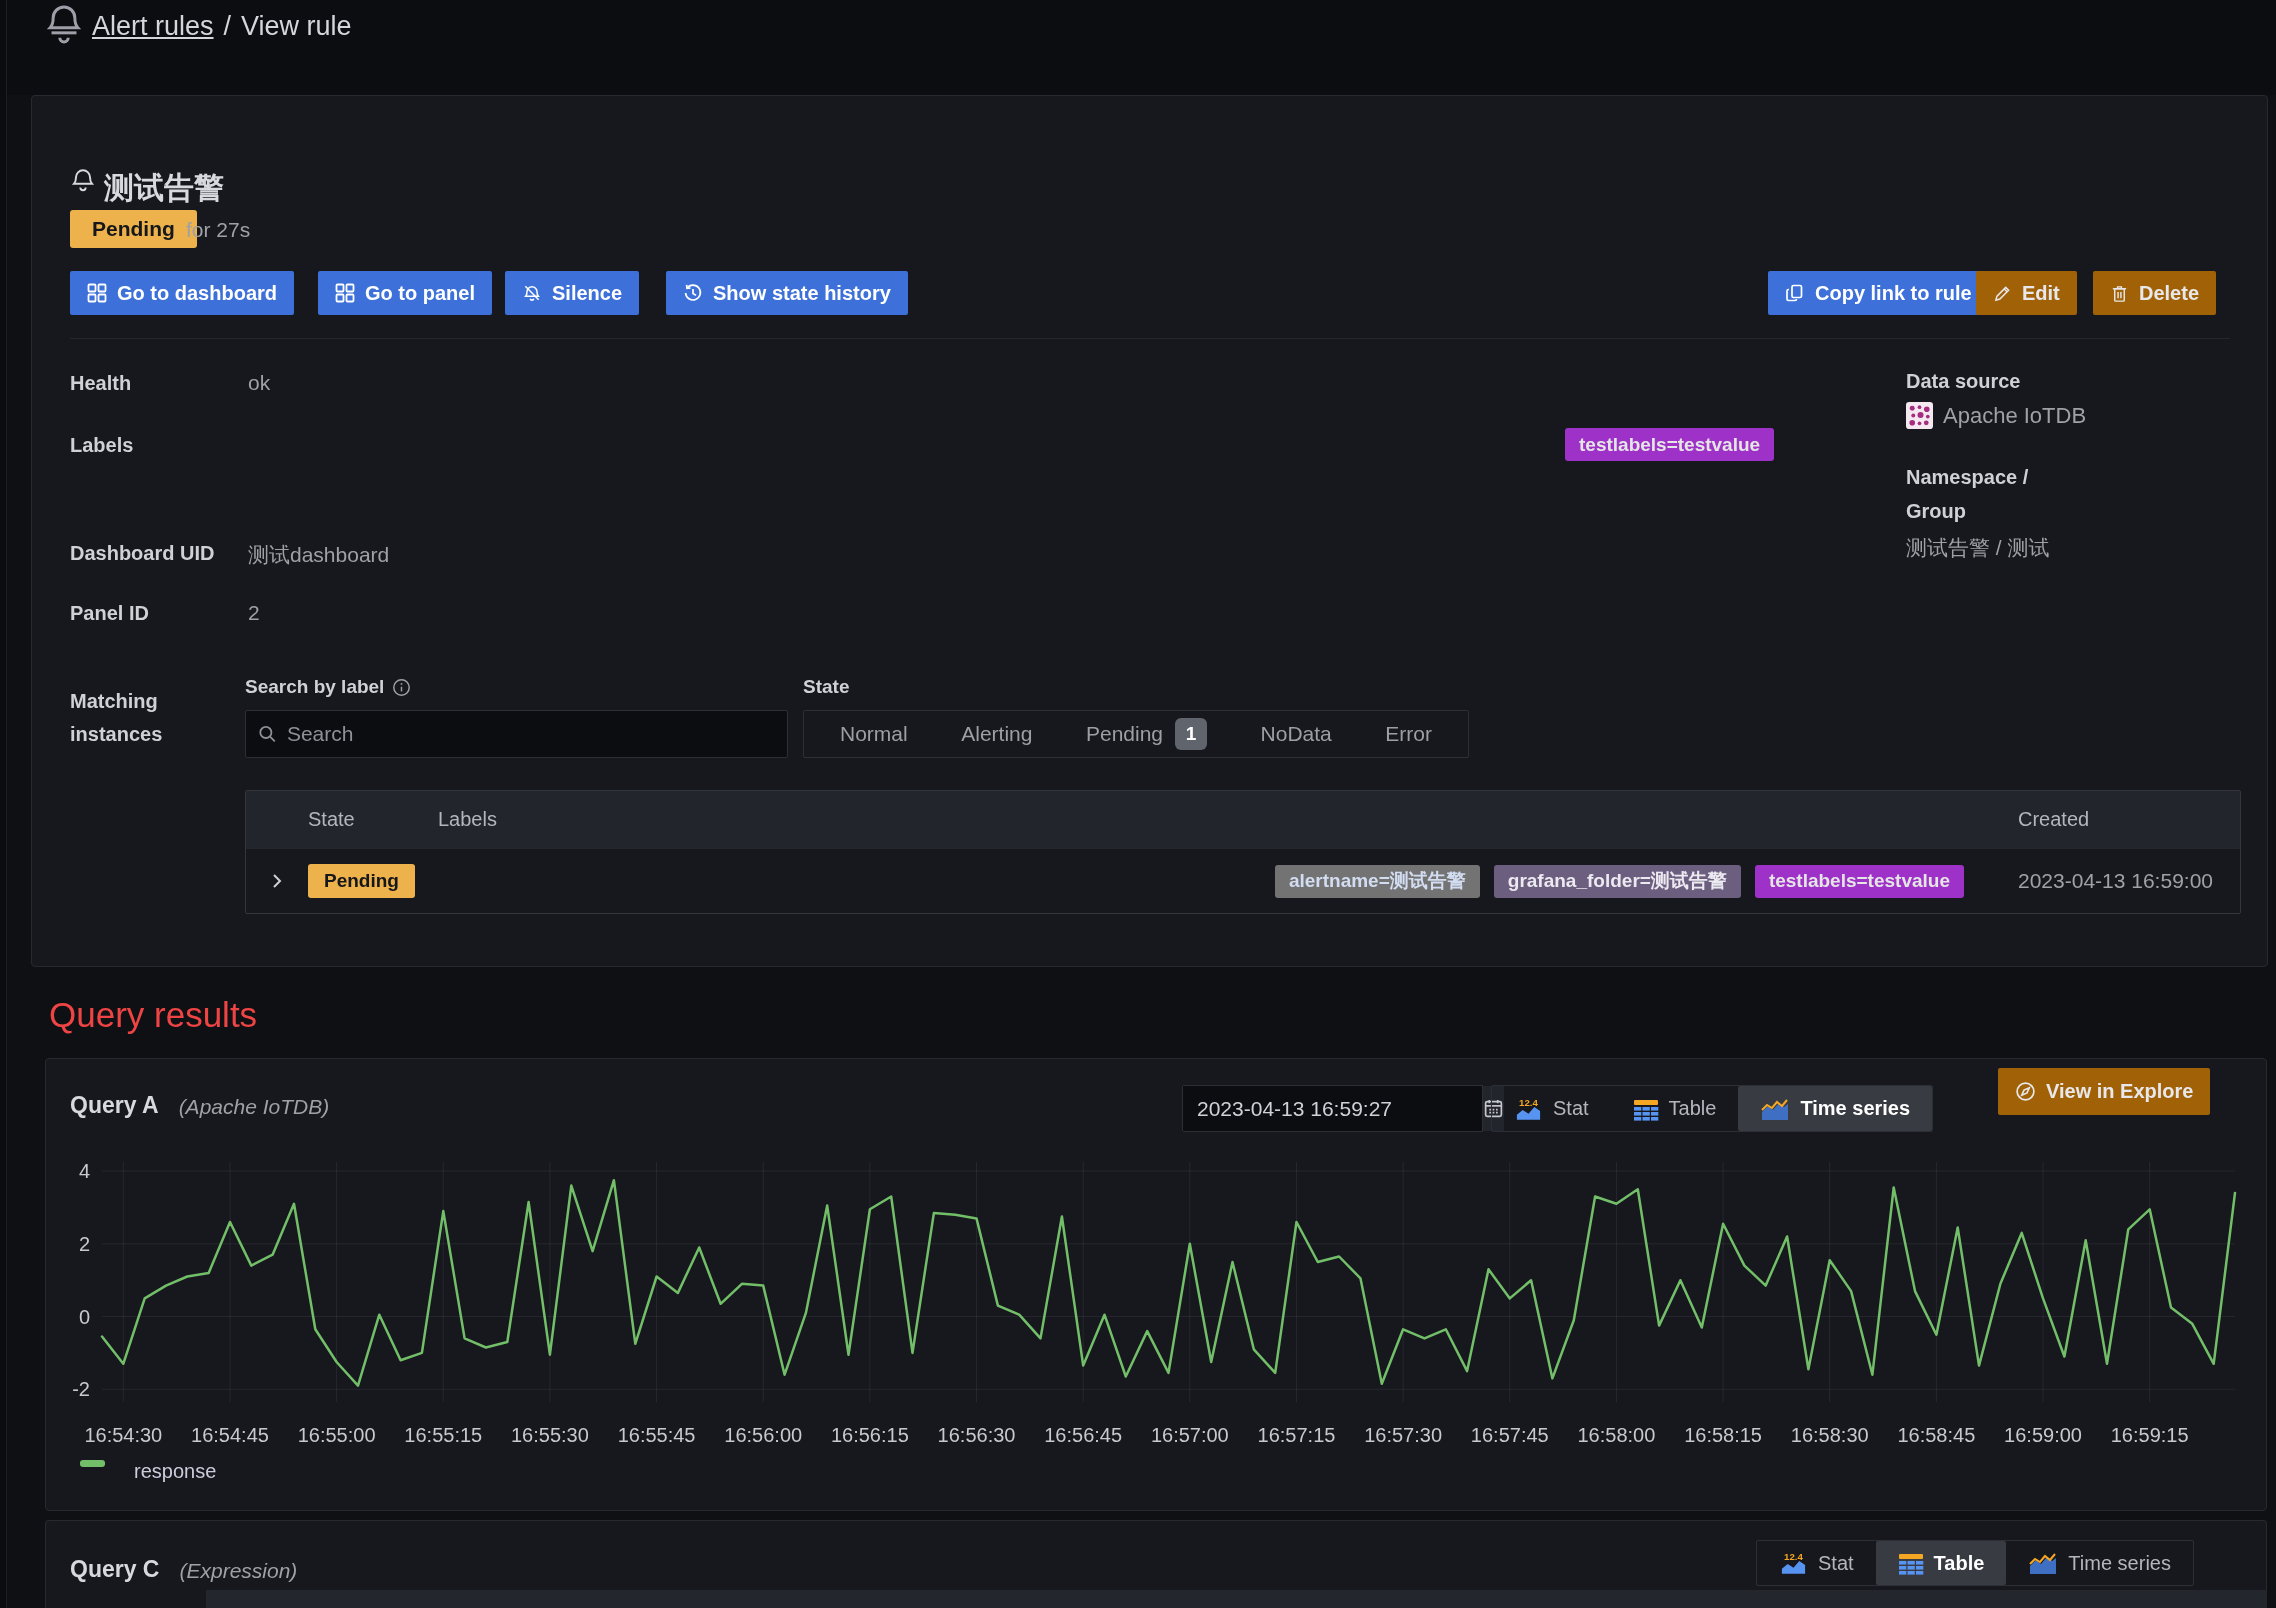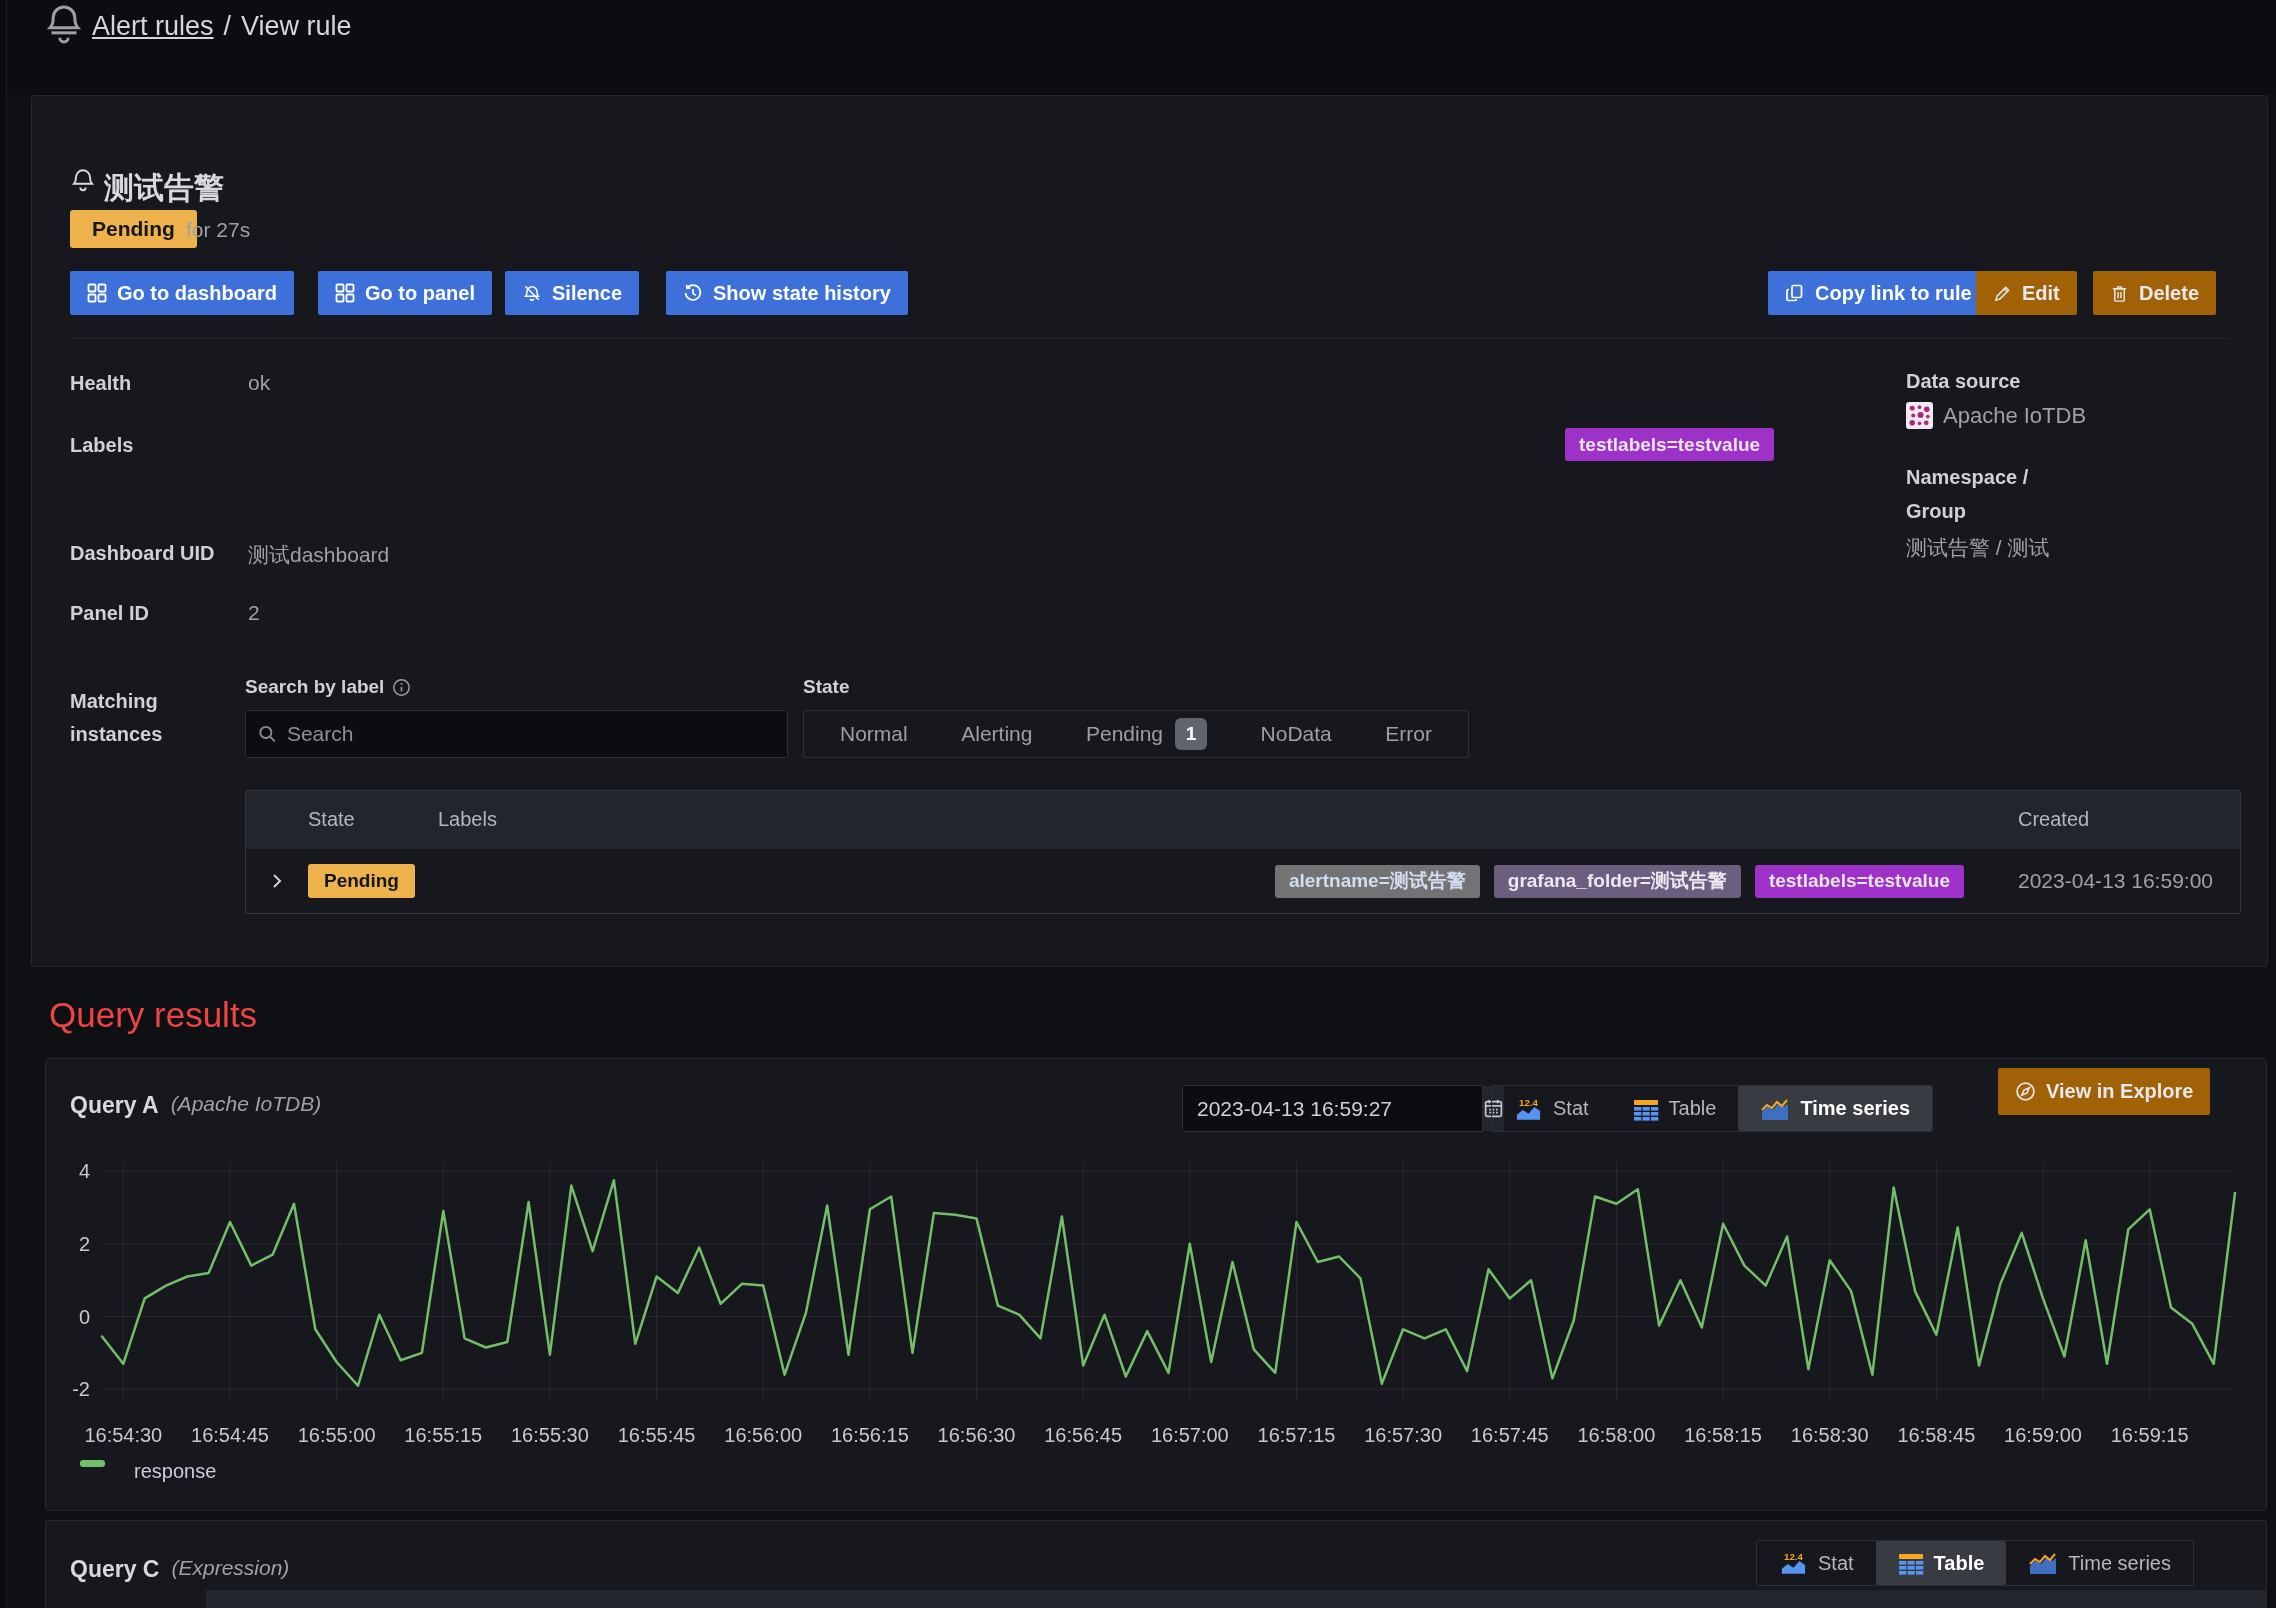--- a/index.html
+++ b/index.html
@@ -92,21 +92,21 @@
   #td-labels { justify-content:flex-end; gap:14px; padding-right:18px; }
   #td-created { padding-left:36px; font-size:21px; color:#9fa1a6; }
 
   
   #qr-heading { left:49px; top:995px; font-size:35px; font-weight:normal; color:#ef4444; }
 
   .query-panel { background:#16181d; border:1px solid #26292f; border-radius:4px; }
   #qa-panel { left:45px; top:1058px; width:2222px; height:453px; }
   #qc-panel { left:45px; top:1520px; width:2222px; height:88px; border-bottom:none; border-radius:4px 4px 0 0; }
 
-  .query-title { display:flex; align-items:flex-start; gap:12px; }
+  .query-title { display:flex; align-items:flex-end; gap:20px; }
   .query-name { font-size:23px; font-weight:bold; color:#d8d9df; }
   .query-type { font-size:21px; font-style:italic; color:#9fa1a6; }
   #qa-title { left:70px; top:1092px; }
   #qc-title { left:70px; top:1556px; }
 
   #datetime-group { left:1182px; top:1085px; width:302px; height:47px; display:flex; border:1px solid #2c2f36; border-radius:2px; }
   #datetime-input { flex:1; background:#0c0d11; border:none; outline:none; color:#d0d1d7; font-size:21px;
                     padding:0 14px; font-family:"Liberation Sans",sans-serif; }
   #calendar-btn { width:48px; background:#22252b; border-left:1px solid #2c2f36; display:flex;
                   align-items:center; justify-content:center; color:#c7c8cd; cursor:pointer; }

